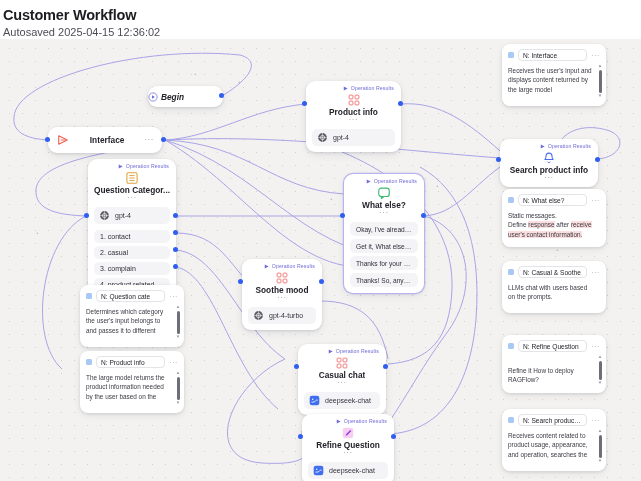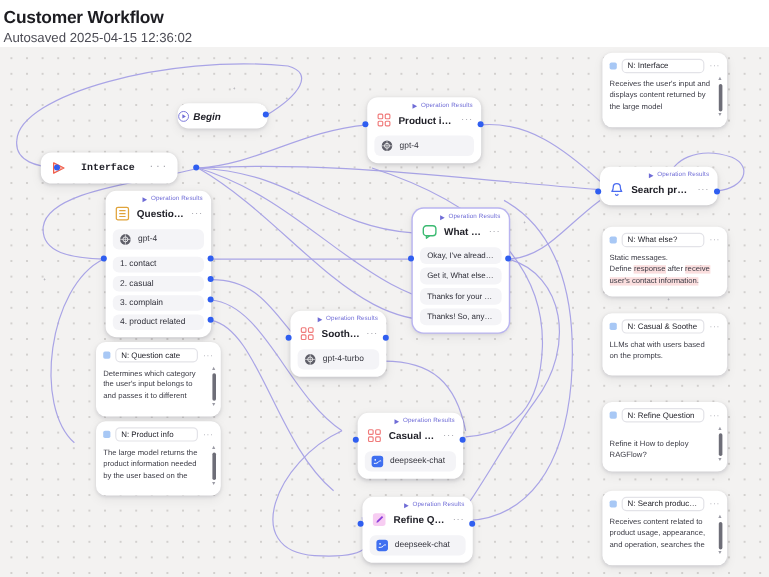--- a/index.html
+++ b/index.html
@@ -44,21 +44,21 @@
     padding:0;
     z-index:10;
   }
   .node.sel { box-shadow:0 0 0 1.2px #b9b4f0, 0 1px 3px rgba(20,20,40,.13), 0 3px 10px rgba(20,20,40,.07); }
   .oprow {
     display:flex; align-items:center; justify-content:flex-end;
     gap:2px; padding:3px 7px 0 7px; height:11px;
   }
   .op-icon { width:7px; height:7px; flex:0 0 auto; }
   .op-label { font-size:5.2px; color:#6f6cd6; letter-spacing:.1px; white-space:nowrap; }
-  .titlerow { display:flex; align-items:center; gap:5px; padding:1px 7px 6px 7px; }
+  .titlerow { display:flex; align-items:center; padding:1px 7px 6px 7px;flex-direction:column; }
   .nicon { width:14px; height:14px; flex:0 0 auto; display:block; }
   .ntitle {
     font-size:8.3px; font-weight:700; color:#22222a; flex:1 1 auto;
     white-space:nowrap; overflow:hidden; text-overflow:ellipsis;
   }
   .ntitle.center { text-align:center; }
   .dots { font-size:8px; color:#a6a6ae; letter-spacing:.6px; line-height:6px; flex:0 0 auto; }
   .model {
     display:flex; align-items:center; gap:5px;
     margin:0 6px 6px 6px; padding:3px 5px;
@@ -186,21 +186,21 @@
 
     <div class="begin" style="left:148px; top:47px; width:75px; height:21px;">
       <svg class="nicon" style="width:10px;height:10px" viewBox="0 0 16 16">
         <circle cx="8" cy="8" r="6.6" fill="none" stroke="#6f6cd6" stroke-width="1.2"></circle>
         <path d="M6.4 5.2 L11 8 L6.4 10.8 Z" fill="#6f6cd6"></path>
       </svg>
       <span class="begin-label">Begin</span>
     </div>
     <div class="h" style="left:219px; top:54px;"></div>
 
-    <div class="node" style="left:34px; top:88px; width:114px;font-family:Liberation Mono, monospace;">
+    <div class="node" style="left:48px; top:88px; width:114px;">
       <div class="simple-title">
         <svg class="nicon" viewBox="0 0 18 18">
           <path d="M3.5 3.5 L14.5 9 L3.5 14.5 Z" fill="none" stroke="#f0604d" stroke-width="1.4" stroke-linejoin="round"></path>
           <path d="M6 9 L12 9" stroke="#f0604d" stroke-width="1.2"></path>
         </svg>
         <span class="ntitle center">Interface</span>
         <span class="dots">···</span>
       </div>
     </div>
     <div class="h" style="left:45px; top:98px;"></div>

